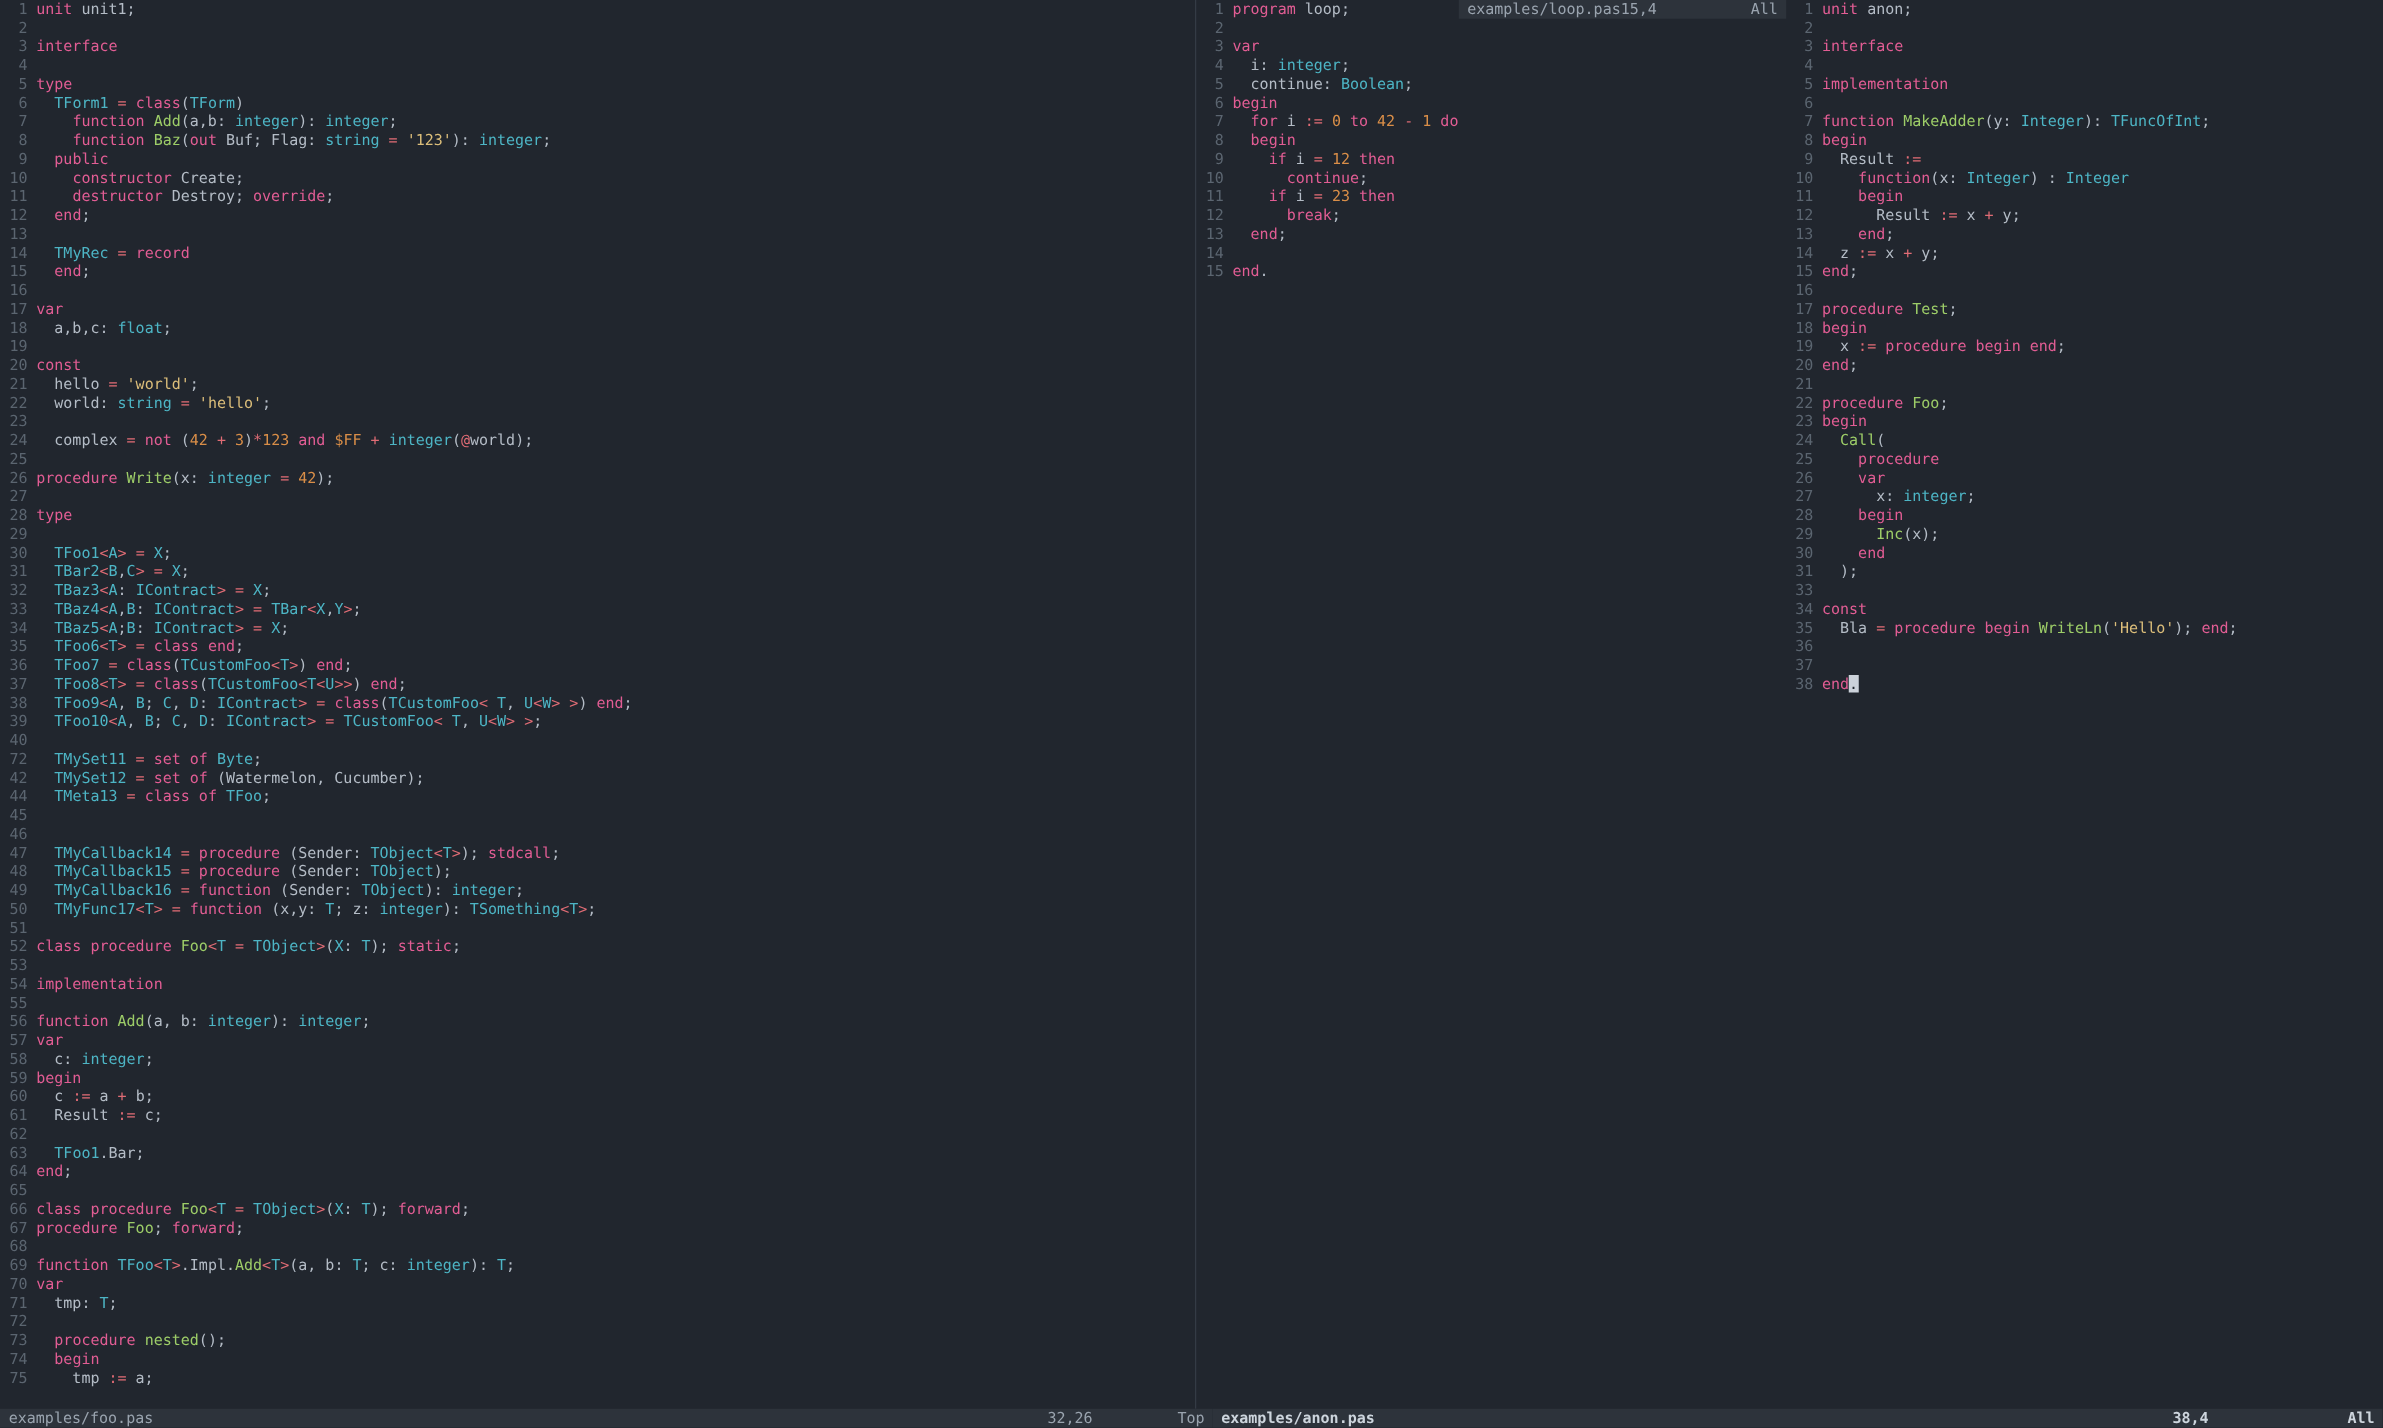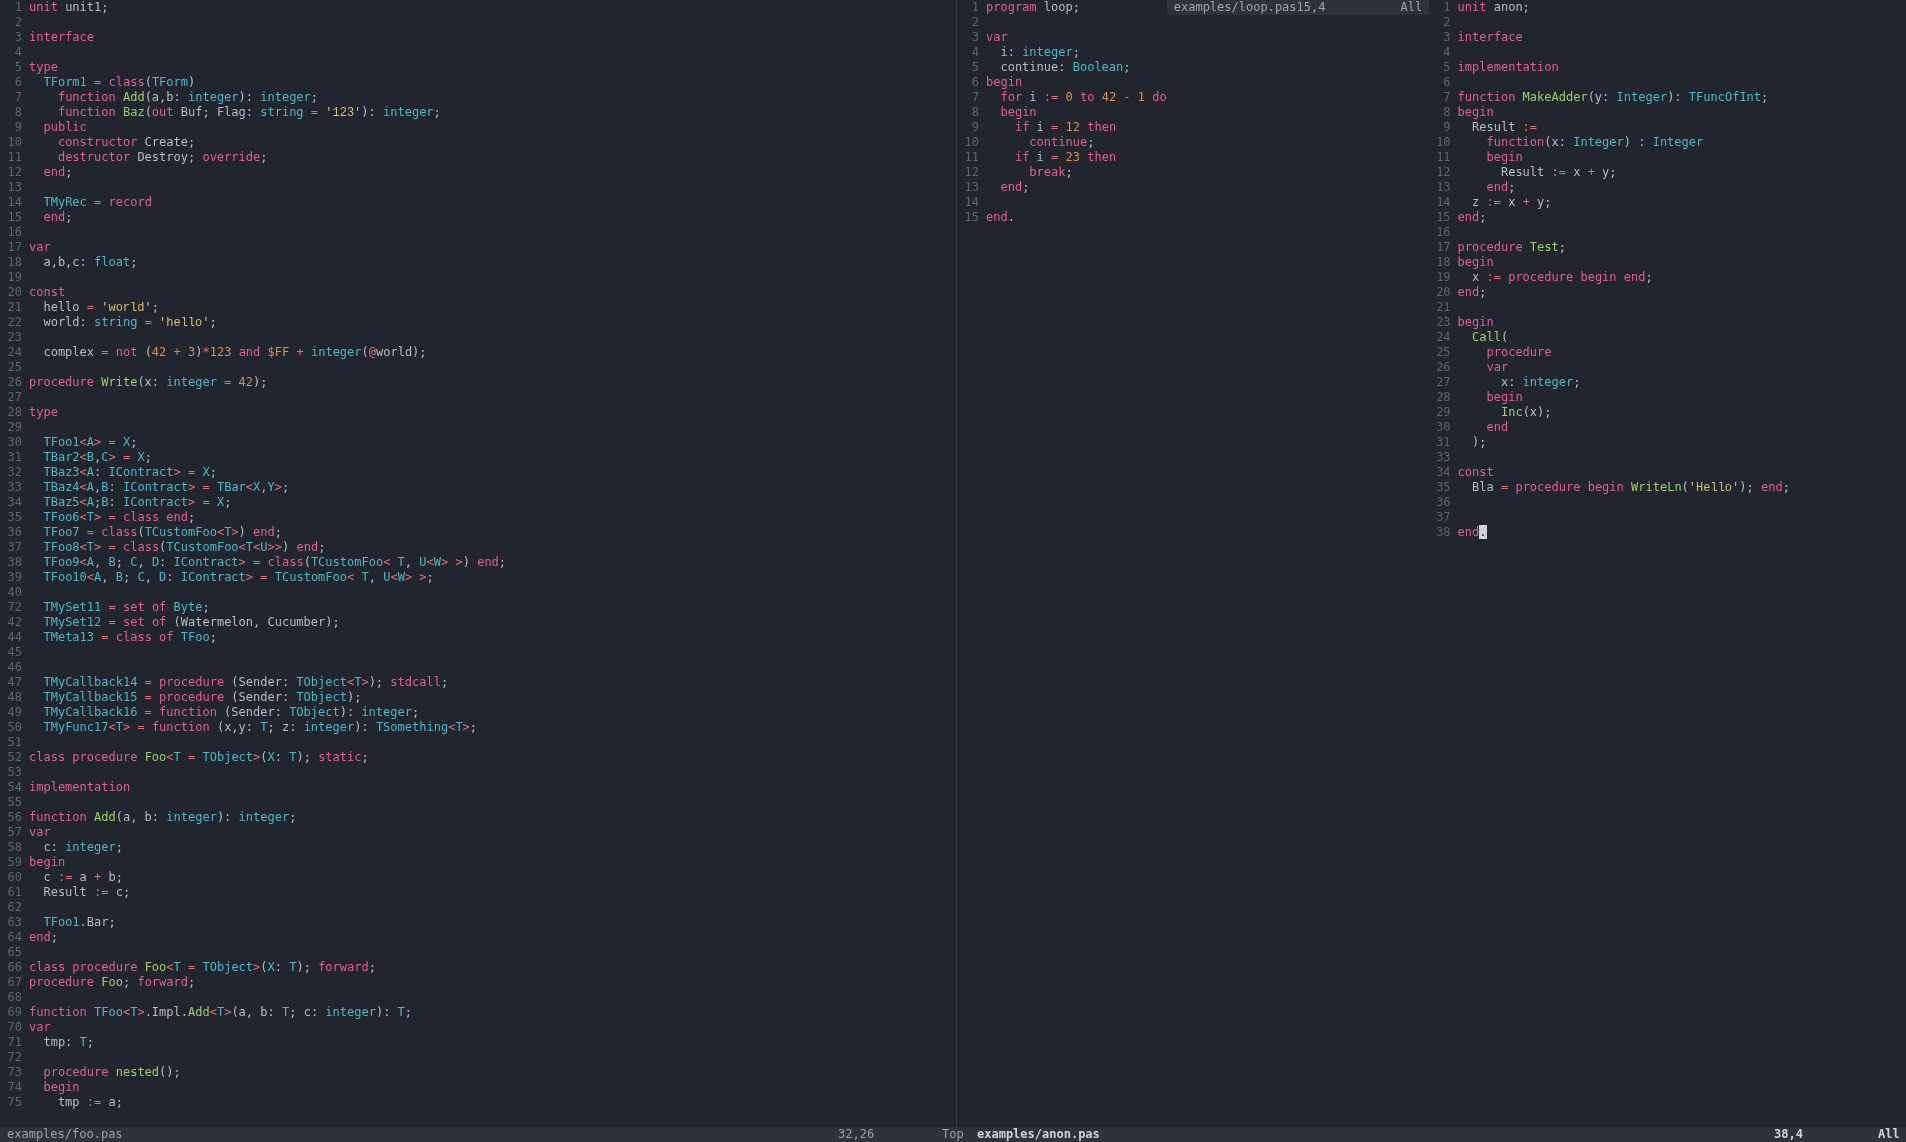--- a/index.html
+++ b/index.html
@@ -21,27 +21,27 @@
     color:var(--statusbar_text,#9aa4af);
     display:flex;align-items:center;
     padding:0 6px 0 7px;white-space:pre;overflow:hidden;
   }
   .status .sp{flex:1;}
   .status .ruler{width:104px;flex:0 0 auto;}
   .status .pct{width:22px;flex:0 0 auto;}
   .status.active{color:var(--statusbar_active_text,#cdd5dd);font-weight:bold;}
   .bottom{height:15px;display:flex;}
   .bottom .status.s-foo{width:957px;flex:0 0 auto;}
-  .bottom .status.s-anon{flex:1;}
+  .bottom .status.s-anon{flex:1;gap:36px;}
   .row{height:15px;white-space:pre;}
   .ln{display:inline-block;width:22px;margin-right:7px;text-align:right;color:var(--linenr,#5b6570);}
   .k{color:var(--keyword,#e25d94);}
   .t{color:var(--type,#4db5c5);}
   .f{color:var(--func,#9dcd68);}
-  .s{color:var(--string,#dcbe7a);font-family:Liberation Mono, monospace;}
+  .s{color:var(--string,#dcbe7a);}
   .n{color:var(--number,#d98e48);}
   .o{color:var(--operator,#e06c75);}
   .d{color:var(--text,#b4bcc6);}
   .cur{background:var(--cursor,#ccd2da);color:var(--background,#21262e);}
 </style>
 </head>
 <body>
 
 <div class="screen">
   <div class="main">
@@ -166,20 +166,21 @@
           <div class="row"><span class="ln">12</span><span><span class="d">      Result </span><span class="o">:=</span><span class="d"> x </span><span class="o">+</span><span class="d"> y;</span></span></div>
           <div class="row"><span class="ln">13</span><span><span class="d">    </span><span class="k">end</span><span class="d">;</span></span></div>
           <div class="row"><span class="ln">14</span><span><span class="d">  z </span><span class="o">:=</span><span class="d"> x </span><span class="o">+</span><span class="d"> y;</span></span></div>
           <div class="row"><span class="ln">15</span><span><span class="k">end</span><span class="d">;</span></span></div>
           <div class="row"><span class="ln">16</span><span></span></div>
           <div class="row"><span class="ln">17</span><span><span class="k">procedure</span><span class="d"> </span><span class="f">Test</span><span class="d">;</span></span></div>
           <div class="row"><span class="ln">18</span><span><span class="k">begin</span></span></div>
           <div class="row"><span class="ln">19</span><span><span class="d">  x </span><span class="o">:=</span><span class="d"> </span><span class="k">procedure</span><span class="d"> </span><span class="k">begin</span><span class="d"> </span><span class="k">end</span><span class="d">;</span></span></div>
           <div class="row"><span class="ln">20</span><span><span class="k">end</span><span class="d">;</span></span></div>
           <div class="row"><span class="ln">21</span><span></span></div>
+          <div class="row"><span class="ln">22</span><span><span class="k">procedure</span><span class="d"> </span><span class="f">Foo</span><span class="d">;</span></span></div>
           <div class="row"><span class="ln">23</span><span><span class="k">begin</span></span></div>
           <div class="row"><span class="ln">24</span><span><span class="d">  </span><span class="f">Call</span><span class="d">(</span></span></div>
           <div class="row"><span class="ln">25</span><span><span class="d">    </span><span class="k">procedure</span></span></div>
           <div class="row"><span class="ln">26</span><span><span class="d">    </span><span class="k">var</span></span></div>
           <div class="row"><span class="ln">27</span><span><span class="d">      x: </span><span class="t">integer</span><span class="d">;</span></span></div>
           <div class="row"><span class="ln">28</span><span><span class="d">    </span><span class="k">begin</span></span></div>
           <div class="row"><span class="ln">29</span><span><span class="d">      </span><span class="f">Inc</span><span class="d">(x);</span></span></div>
           <div class="row"><span class="ln">30</span><span><span class="d">    </span><span class="k">end</span></span></div>
           <div class="row"><span class="ln">31</span><span><span class="d">  );</span></span></div>
           <div class="row"><span class="ln">33</span><span></span></div>

